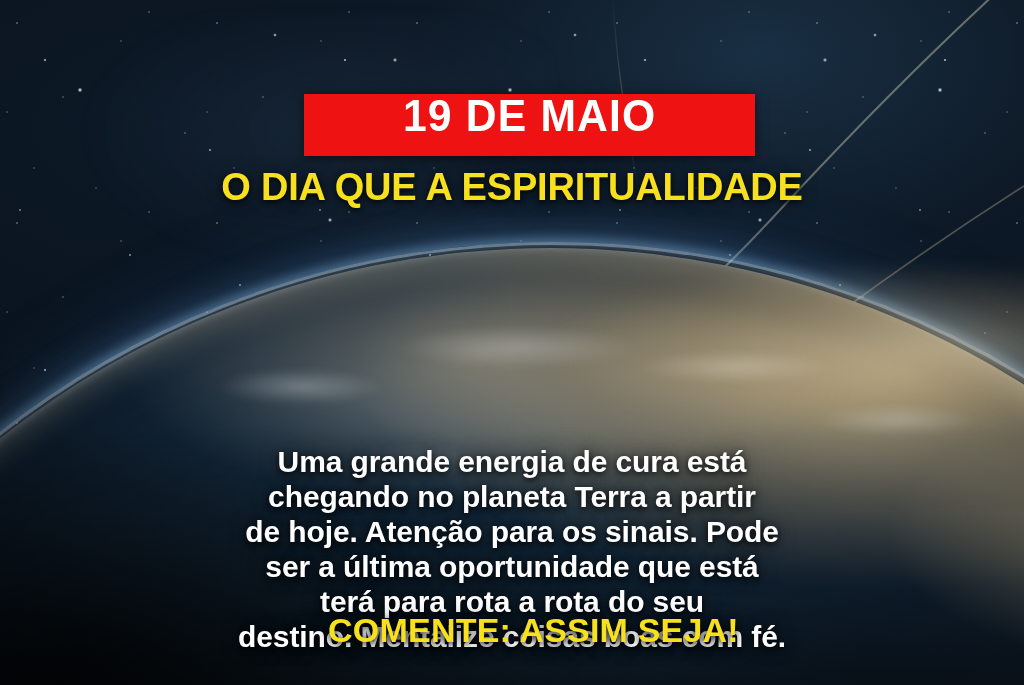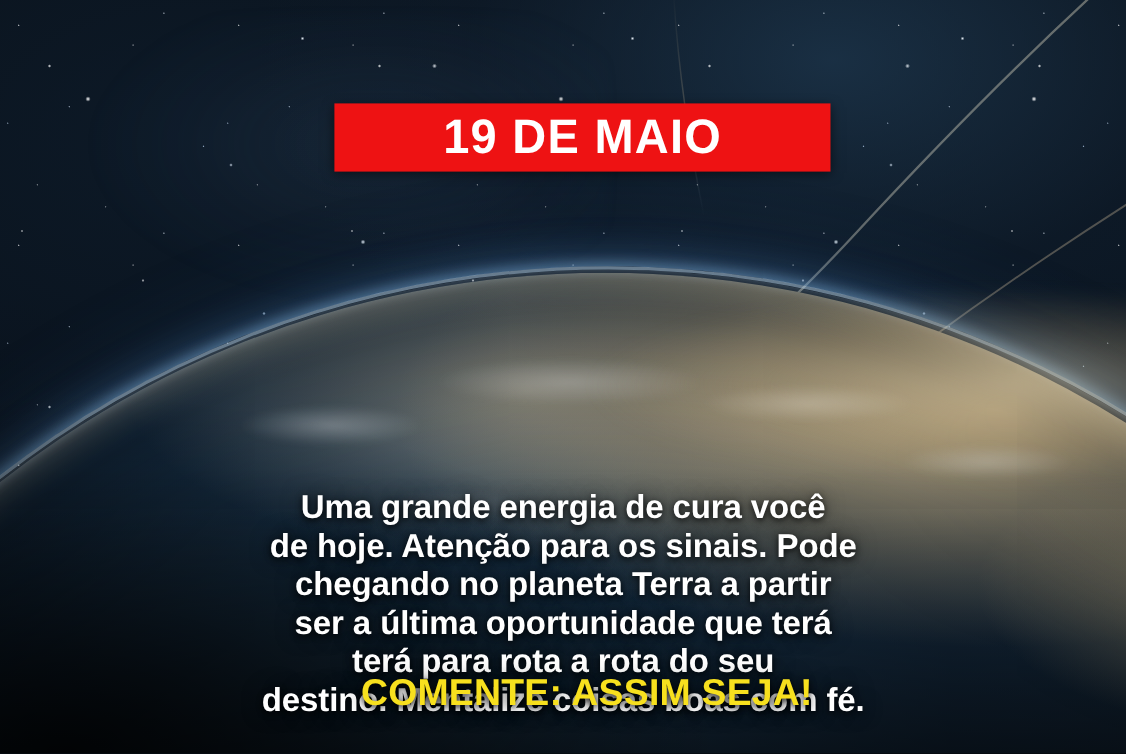--- a/index.html
+++ b/index.html
@@ -176,21 +176,21 @@
   }
 
   .date-banner {
     position: absolute;
     left: 304px;
     top: 94px;
     width: 451px;
     height: 62px;
     background: #ee1213;
     display: flex;
-    align-items: center;
+    align-items: flex-start;
     justify-content: center;
     box-shadow: 0 2px 10px rgba(0,0,0,0.55);
   }
   .date-banner-text {
     color: #ffffff;
     font-size: 44px;
     font-weight: 700;
     letter-spacing: 1.2px;
     line-height: 1;
     white-space: nowrap;
@@ -291,27 +291,28 @@
   </div>
   <div class="night-vignette"></div>
 
   <div class="content">
 
     <div class="date-banner">
       <div class="date-banner-text">19 DE MAIO</div>
     </div>
 
     <div class="headline">
+      <span>O DIA QUE A ESPIRITUALIDADE</span>
     </div>
 
     <div class="body-copy">
-      <span>Uma grande energia de cura você</span>
+      <span>Uma grande energia de cura está</span>
+      <span>chegando no planeta Terra a partir</span>
       <span>de hoje. Atenção para os sinais. Pode</span>
-      <span>chegando no planeta Terra a partir</span>
-      <span>ser a última oportunidade que terá</span>
+      <span>ser a última oportunidade que está</span>
       <span>terá para rota a rota do seu</span>
       <span>destino. Mentalize coisas boas com fé.</span>
     </div>
 
     <div class="cta">COMENTE: ASSIM SEJA!</div>
 
   </div>
 </div>
 
 </body></html>

